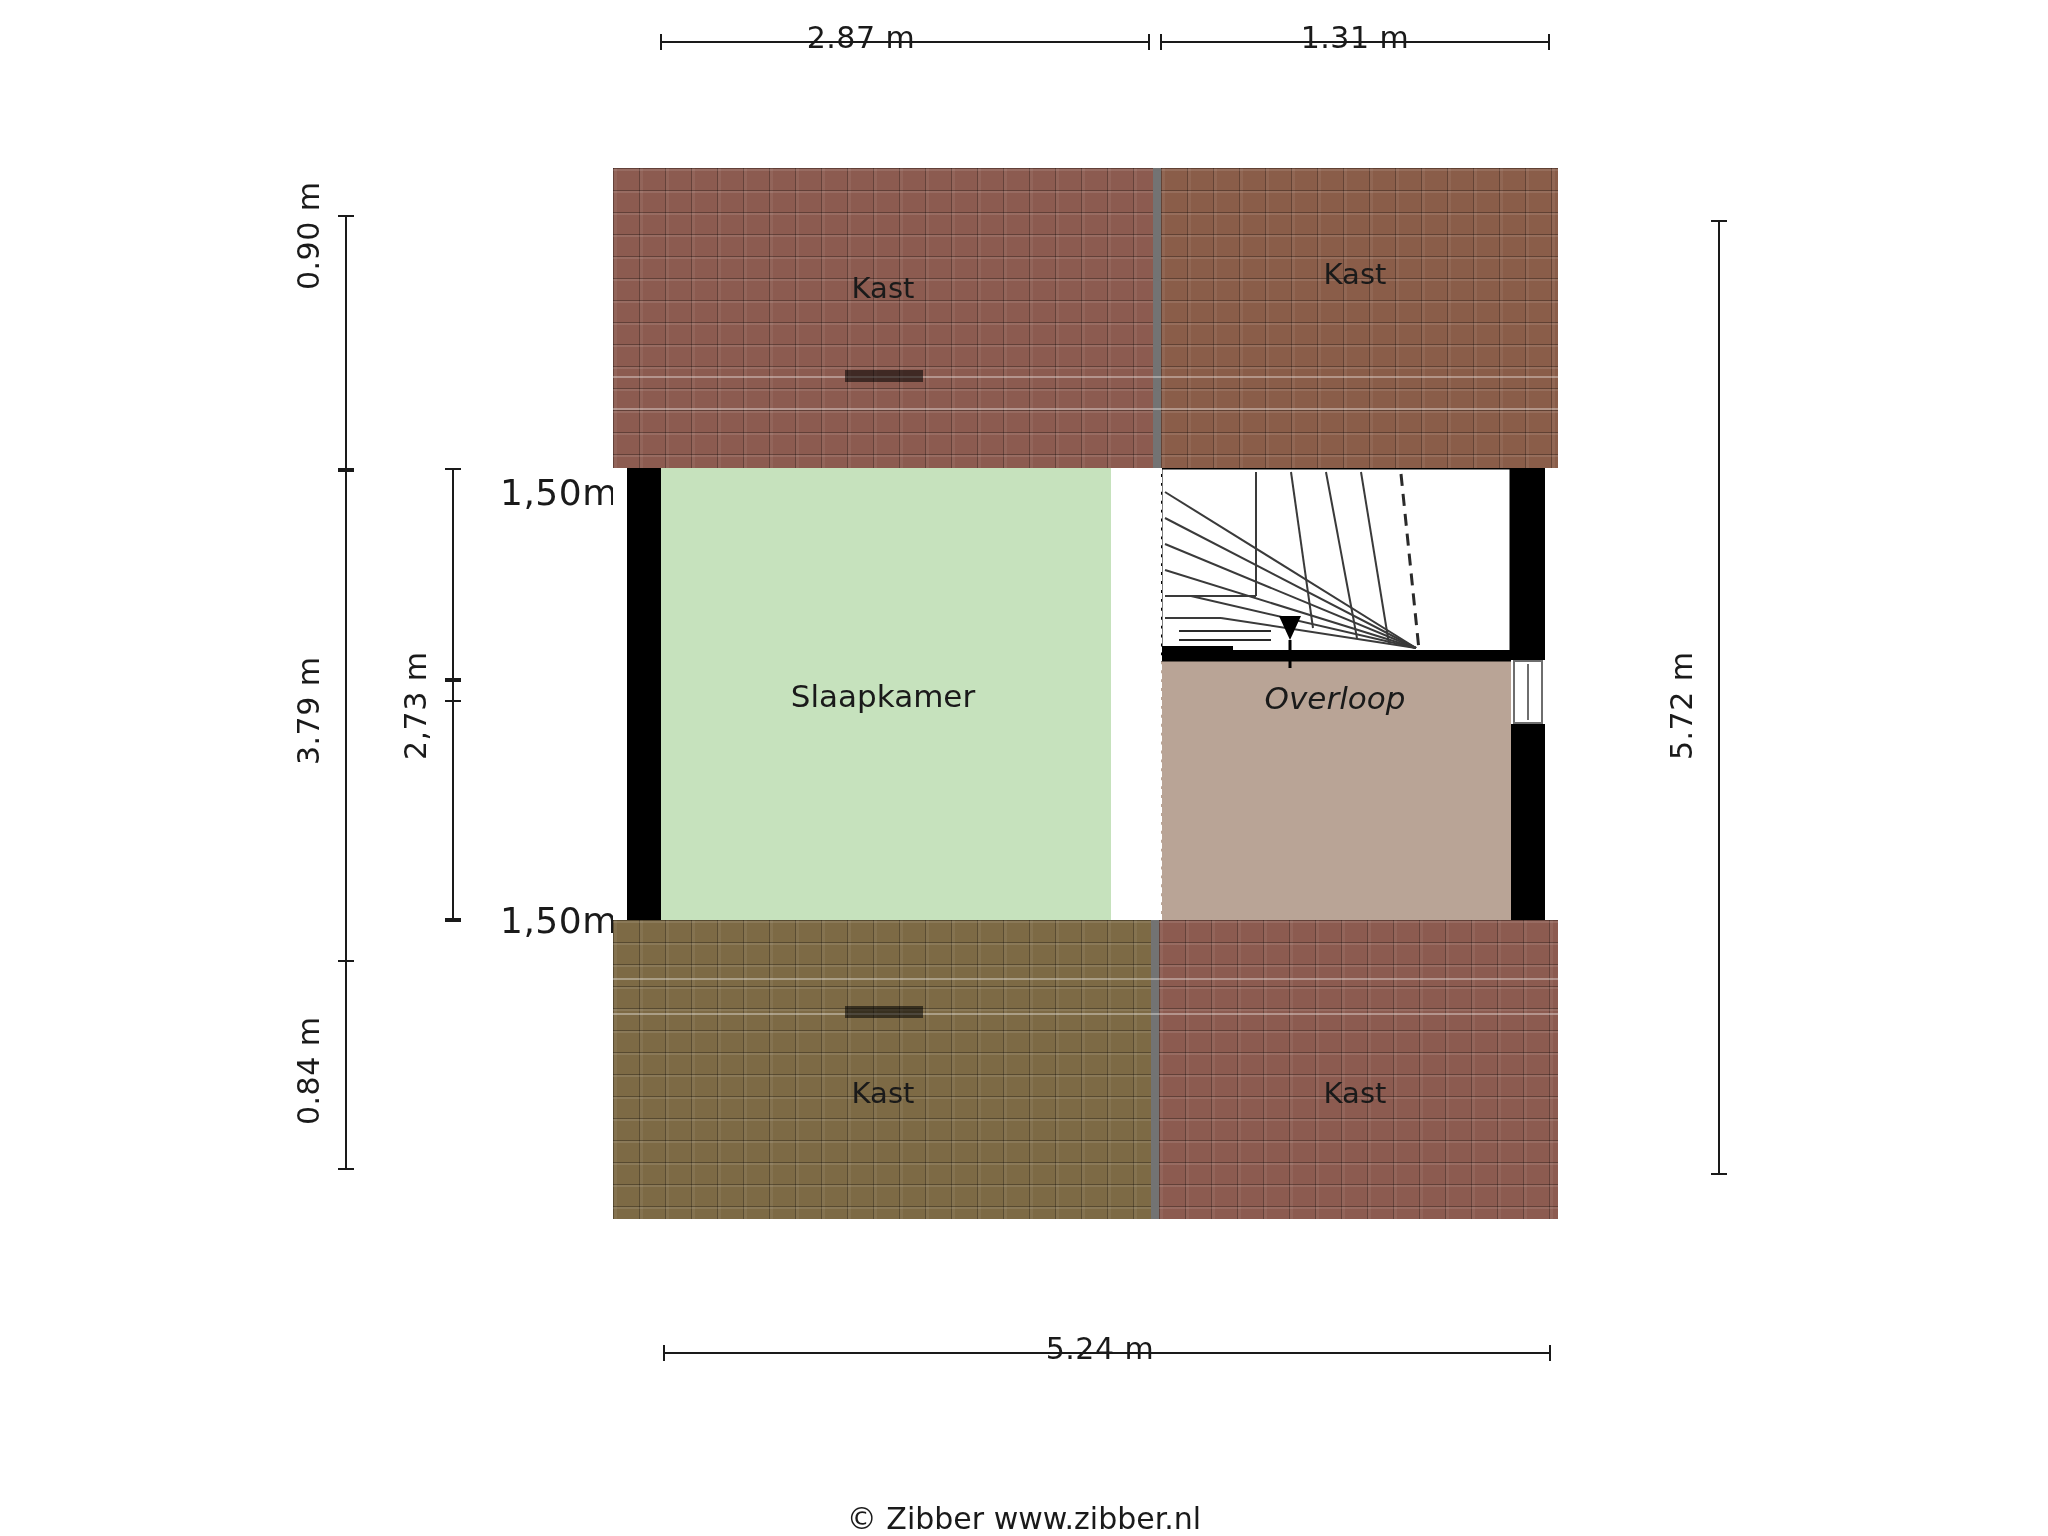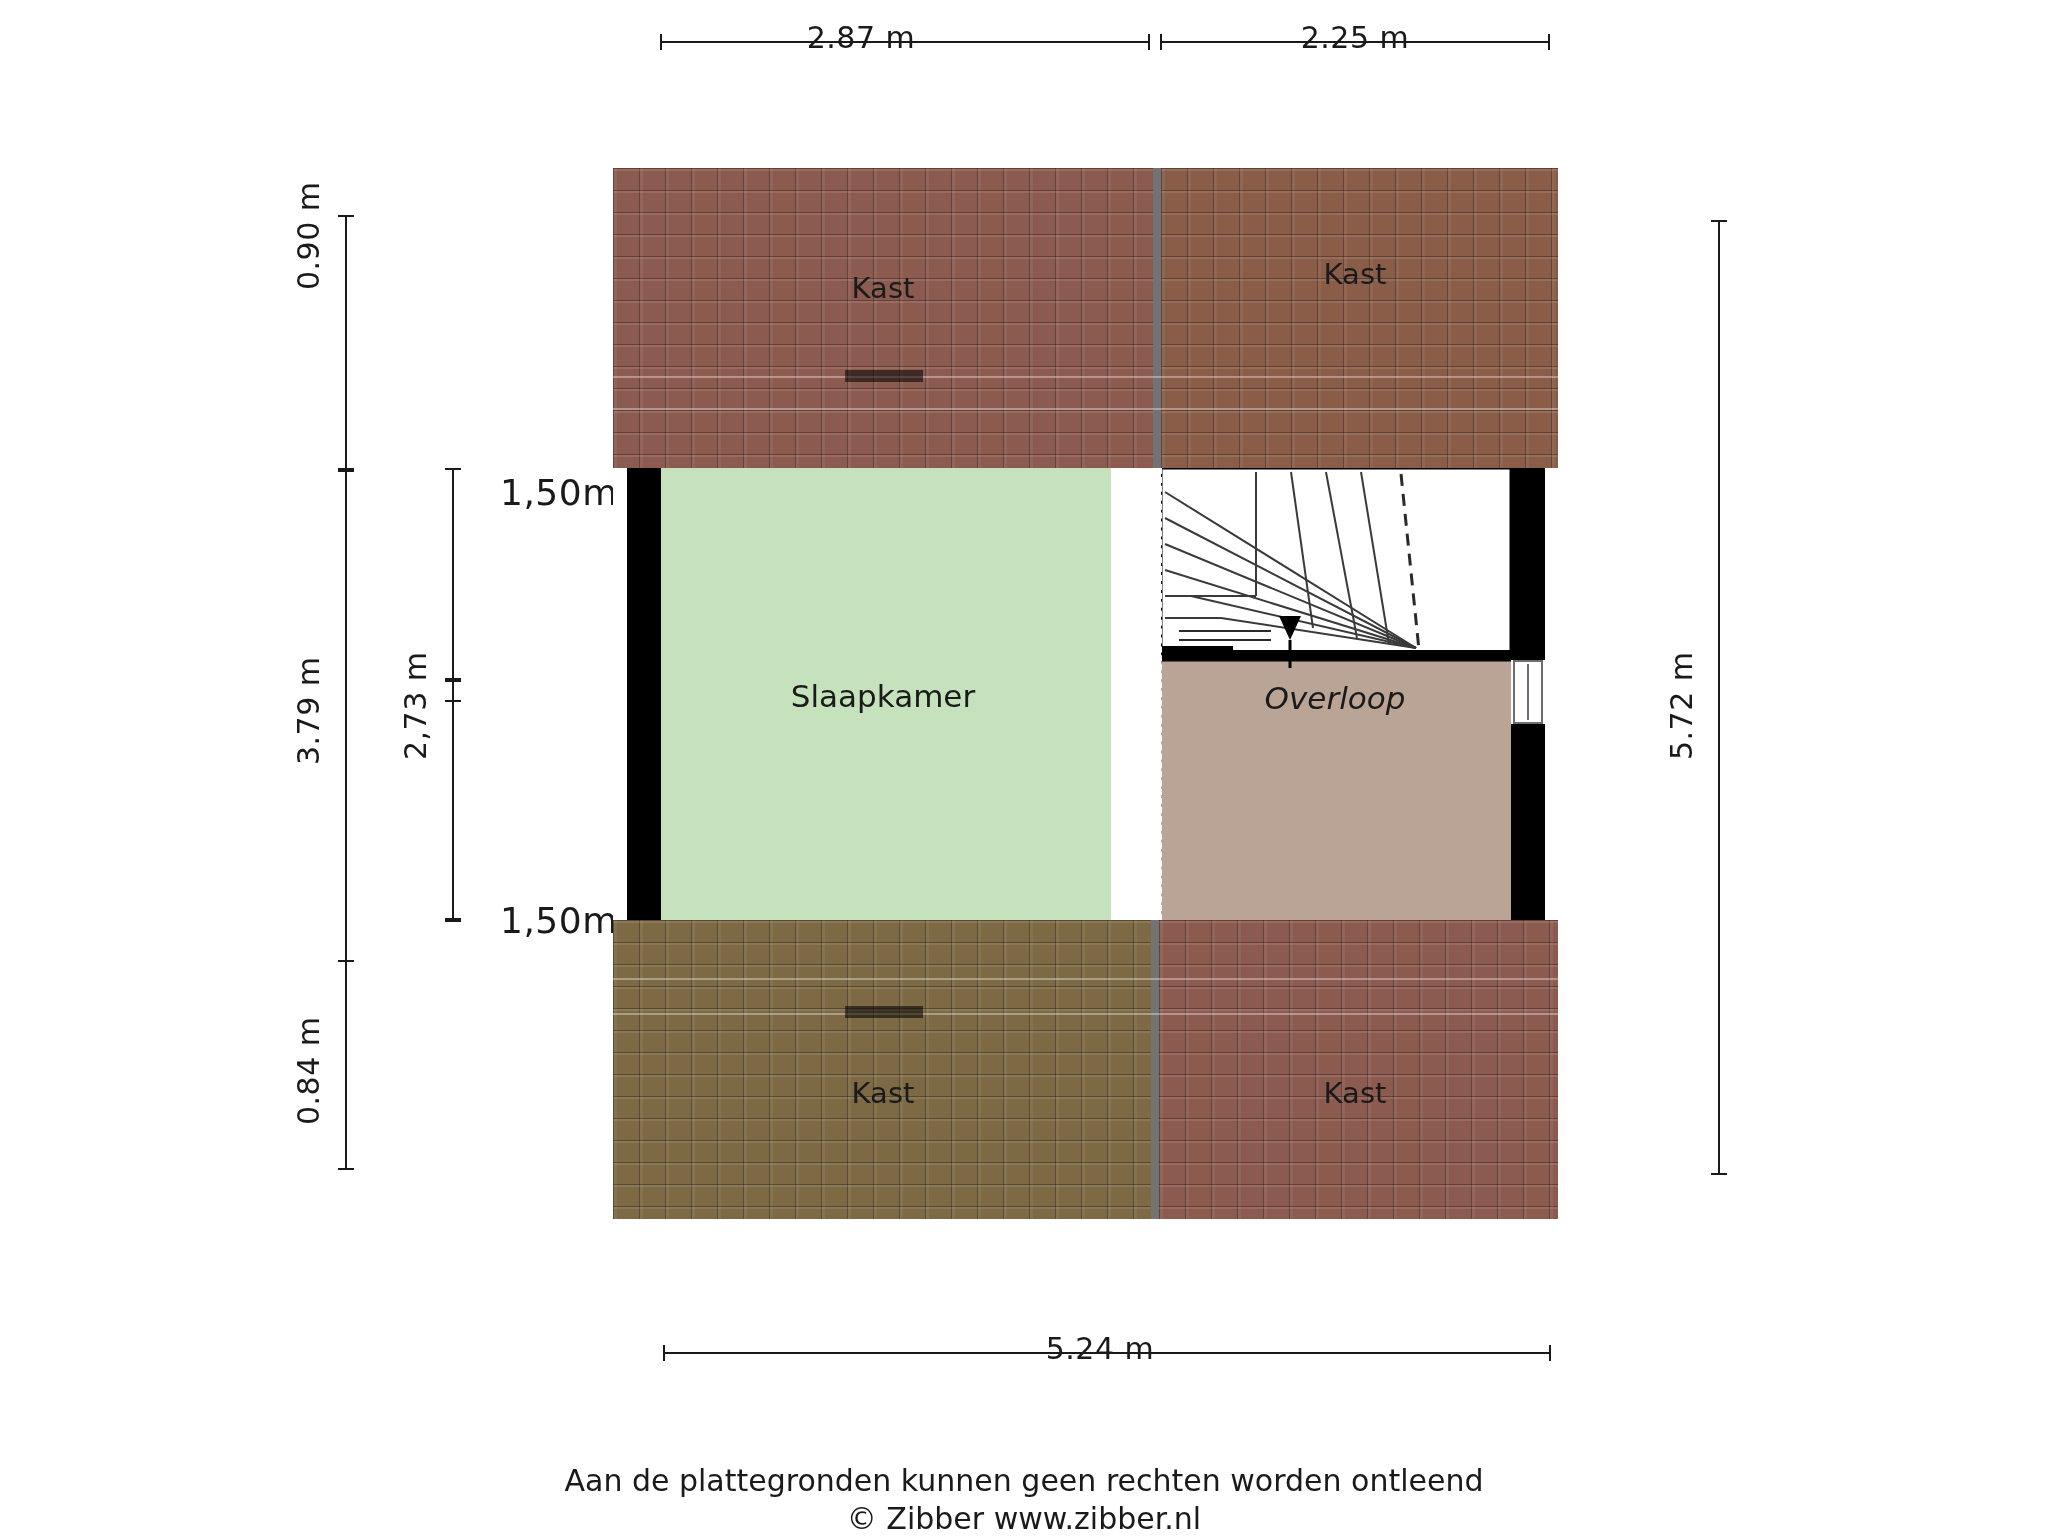--- a/index.html
+++ b/index.html
@@ -182,21 +182,21 @@
 </style>
 </head>
 <body>
 
 <div class="stage">
 
   <div class="rule-h" style="left:660px; top:41px; width:490px;"></div>
   <div class="dim-label" style="left:861px; top:20px; transform:translateX(-50%);">2.87 m</div>
 
   <div class="rule-h" style="left:1160px; top:41px; width:390px;"></div>
-  <div class="dim-label" style="left:1355px; top:20px; transform:translateX(-50%);">2.25 m</div>
+  <div class="dim-label" style="left:1355px; top:20px; transform:translateX(-50%);">1.31 m</div>
 
   <div class="rule-v" style="left:345px; top:215px; height:255px;"></div>
   <div class="dim-label vert" style="left:345px; top:290px; transform:translate(-50%,0) rotate(-90deg); transform-origin:left top;">0.90 m</div>
 
   <div class="rule-v" style="left:345px; top:470px; height:700px;"></div>
   <div class="dim-label vert" style="left:345px; top:765px; transform:translate(-50%,0) rotate(-90deg); transform-origin:left top;">3.79 m</div>
 
   <div class="rule-v" style="left:345px; top:960px; height:210px;"></div>
   <div class="dim-label vert" style="left:345px; top:1125px; transform:translate(-50%,0) rotate(-90deg); transform-origin:left top;">0.84 m</div>
 
@@ -280,16 +280,15 @@
     <div class="wall" style="left:548px; top:478px; width:72px; height:14px;"></div>
 
     <div class="divider-dashed" style="left:500px; top:300px; height:452px;"></div>
     <div class="gap-white" style="left:502px; top:300px; width:44px; height:452px;"></div>
     <div class="divider-dashed" style="left:546px; top:300px; height:452px;"></div>
 
     <div class="window-mark" style="left:900px; top:492px; width:30px; height:64px;"></div>
 
   </div>
 
-  <div class="footer" style="top:1463px;">Aan de plattegronden kunnen geen rechten worden ontleend</div>
   <div class="footer" style="top:1501px;">© Zibber www.zibber.nl</div>
 
 </div>
 
 </body></html>

